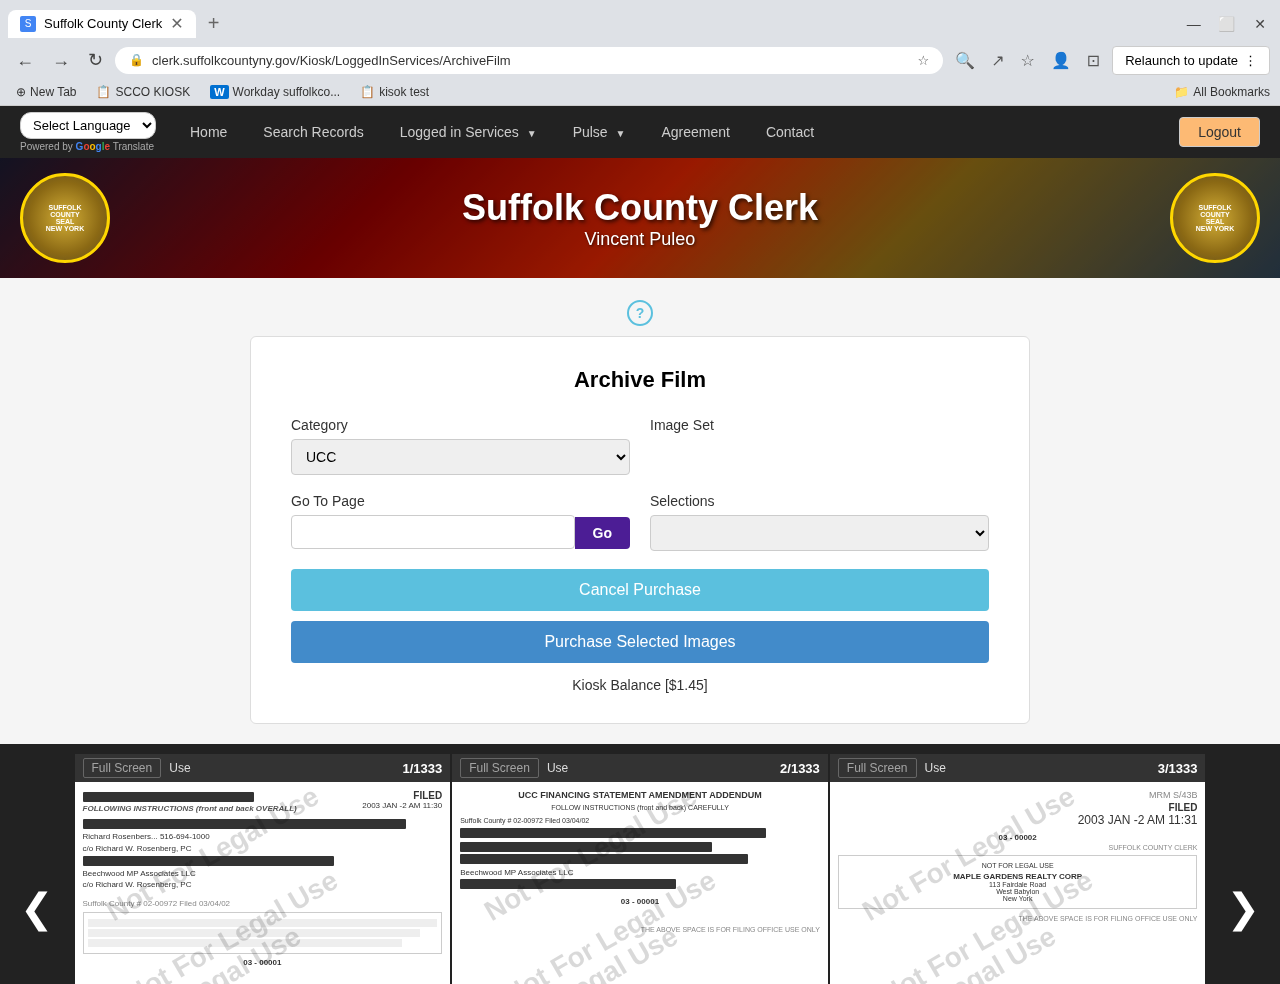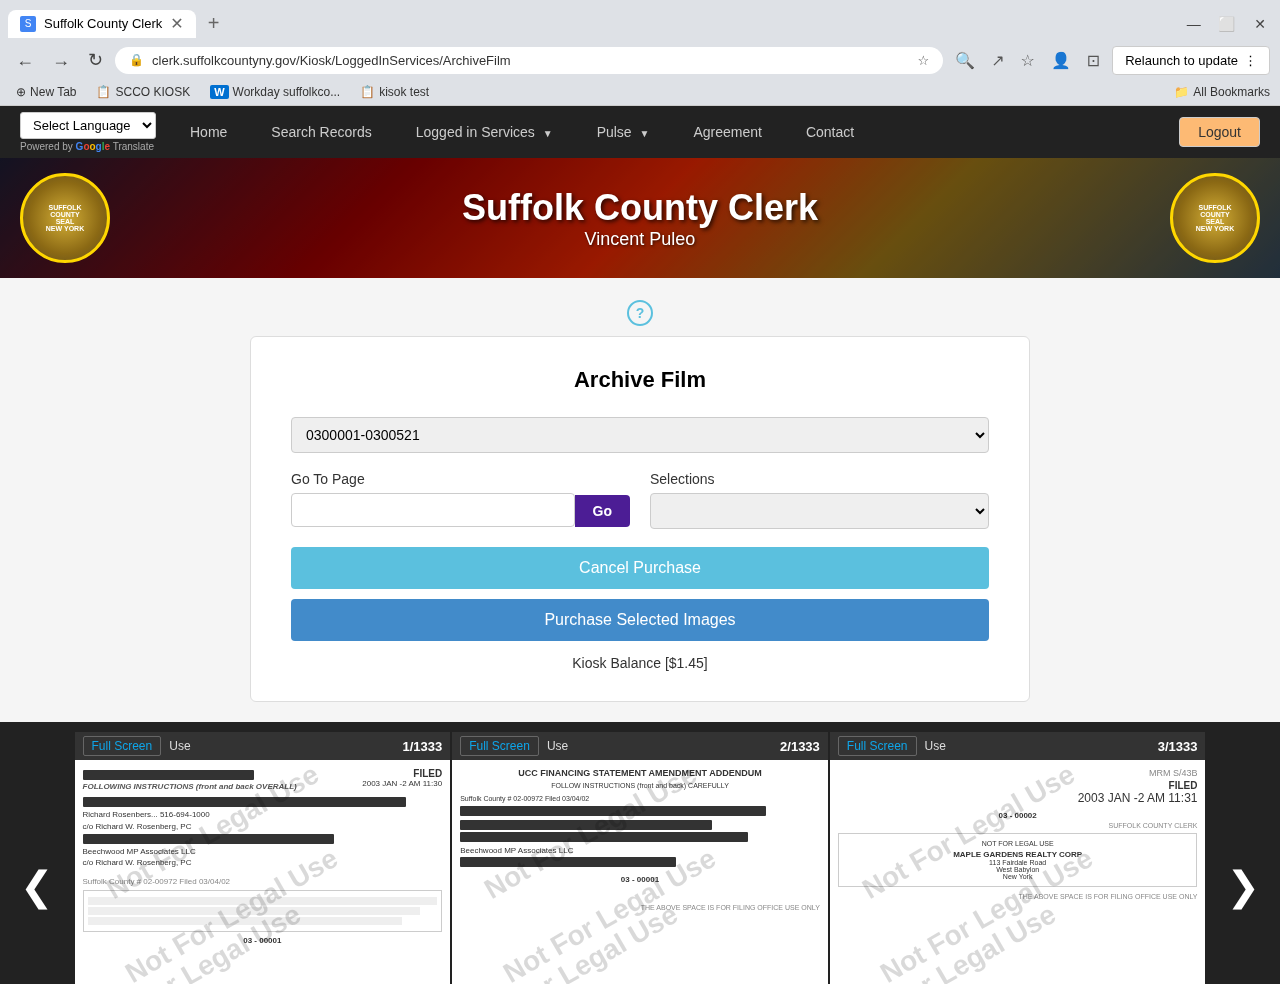--- a/index.html
+++ b/index.html
@@ -23,23 +23,23 @@
     .browser-bookmarks { background: #dee1e6; display: flex; align-items: center; padding: 2px 10px 4px; gap: 8px; font-size: 12px; color: #333; border-bottom: 1px solid #ccc; }
     .bookmark-item { display: flex; align-items: center; gap: 4px; cursor: pointer; padding: 2px 6px; border-radius: 4px; white-space: nowrap; }
     .bookmarks-right { margin-left: auto; display: flex; align-items: center; gap: 4px; }
 
     
     .page-content { background: white; }
 
     
     .navbar { background: #222; display: flex; align-items: center; padding: 0 20px; height: 52px; }
     .lang-select { margin-right: 20px; }
-    .lang-select select { background: white; border: 1px solid #ccc; border-radius: 3px; padding: 4px 8px; font-size: 13px; cursor: pointer; }
+    .lang-select select { background: white; border: 1px solid #ccc; border-radius: 11px; padding: 4px 8px; font-size: 13px; cursor: pointer; }
     .lang-powered { font-size: 10px; color: #aaa; margin-top: 2px; text-align: left; }
-    .nav-links { display: flex; align-items: center; gap: 16px; flex: 1; }
+    .nav-links { display: flex; align-items: center; gap: 8px; flex: 1; }
     .nav-link { color: #ccc; text-decoration: none; padding: 8px 14px; font-size: 14px; cursor: pointer; border-radius: 4px; }
     .nav-link .dropdown-arrow { font-size: 10px; margin-left: 4px; }
     .logout-btn { background: #fdba74; border: 1px solid #ccc; border-radius: 4px; padding: 6px 18px; font-size: 14px; cursor: pointer; color: #333; margin-left: auto; }
 
     
     .hero { position: relative; height: 120px; background: linear-gradient(135deg, #1a1a2e 0%, #8b0000 30%, #cc2200 50%, #8b6914 70%, #2c3e50 100%); display: flex; align-items: center; justify-content: center; overflow: hidden; }
     .hero-overlay { position: absolute; inset: 0; background: rgba(0,0,0,0.25); }
     .hero-seal-left { position: absolute; left: 20px; top: 50%; transform: translateY(-50%); width: 90px; height: 90px; border-radius: 50%; border: 3px solid gold; background: radial-gradient(circle, #d4af37 0%, #8b6914 60%, #5c4a1e 100%); display: flex; align-items: center; justify-content: center; color: #fff; font-size: 9px; text-align: center; z-index: 1; }
     .hero-seal-right { position: absolute; right: 20px; top: 50%; transform: translateY(-50%); width: 90px; height: 90px; border-radius: 50%; border: 3px solid gold; background: radial-gradient(circle, #d4af37 0%, #8b6914 60%, #5c4a1e 100%); display: flex; align-items: center; justify-content: center; color: #fff; font-size: 9px; text-align: center; z-index: 1; }
     .hero-title { text-align: center; z-index: 1; color: white; }
@@ -64,21 +64,21 @@
     .purchase-btn { width: 100%; background: #428bca; color: #ffffff; border: none; border-radius: 4px; padding: 12px; font-size: 16px; cursor: pointer; margin-bottom: 14px; }
     .kiosk-balance { text-align: center; font-size: 14px; color: #333; }
 
     
     .image-viewer { background: #222; padding: 10px 0; position: relative; }
     .image-viewer-inner { display: flex; align-items: center; justify-content: center; gap: 0; }
     .viewer-nav { background: transparent; border: none; color: white; font-size: 40px; cursor: pointer; padding: 10px 20px; z-index: 10; }
     .images-row { display: flex; gap: 0; flex: 1; justify-content: center; overflow: hidden; }
     .film-frame { flex: 1; max-width: 400px; background: white; margin: 0 1px; position: relative; }
     .frame-toolbar { background: #333; display: flex; align-items: center; padding: 4px 8px; gap: 8px; }
-    .fullscreen-btn { background: none; border: 1px solid #666; color: #0ea5e9; font-size: 12px; padding: 2px 8px; cursor: pointer; border-radius: 2px; }
+    .fullscreen-btn { background: none; border: 1px solid #666; color: #a3a3a3; font-size: 12px; padding: 2px 8px; cursor: pointer; border-radius: 2px; }
     .use-btn { background: none; border: none; color: #ddd; font-size: 12px; cursor: pointer; }
     .frame-counter { color: white; font-size: 13px; margin-left: auto; font-weight: bold; }
     .frame-image { width: 100%; height: 280px; background: #f5f5f5; display: flex; align-items: flex-start; justify-content: center; overflow: hidden; }
     .doc-preview { width: 100%; height: 100%; background: white; padding: 8px; font-size: 8px; color: #333; position: relative; overflow: hidden; }
     .doc-watermark { position: absolute; color: rgba(0,0,0,0.15); font-size: 28px; font-weight: bold; transform: rotate(-30deg); pointer-events: none; z-index: 5; }
     .doc-watermark-1 { top: 20%; left: 5%; }
     .doc-watermark-2 { top: 50%; left: 10%; }
     .doc-watermark-3 { top: 70%; left: 0%; }
     .doc-filed { font-size: 10px; font-weight: bold; }
     .doc-redact { background: #333; height: 10px; margin: 2px 0; border-radius: 1px; }
@@ -197,25 +197,30 @@
 
     <div class="help-icon">
       <span style="border: 2px solid #5bc0de; border-radius: 50%; display: inline-flex; align-items: center; justify-content: center; width: 26px; height: 26px; color: #5bc0de; font-weight: bold; font-size: 14px;">?</span>
     </div>
 
     <div class="archive-card">
       <div class="archive-title">Archive Film</div>
 
       <div class="form-row">
         <div class="form-group">
+          <label>Category</label>
           <select>
-            <option>0300001-0300521</option>
-            <option>0200001-0200500</option>
-            <option>0100001-0100500</option>
+            <option>UCC</option>
+            <option>Deeds</option>
+            <option>Mortgages</option>
+            <option>Liens</option>
           </select>
+        </div>
+        <div class="form-group">
+          <label>Image Set</label>
         </div>
       </div>
 
       <div class="form-row">
         <div class="form-group">
           <label>Go To Page</label>
           <div class="go-row">
             <input class="go-input" type="text" placeholder="" style="">
             <button class="go-btn">Go</button>
           </div>

